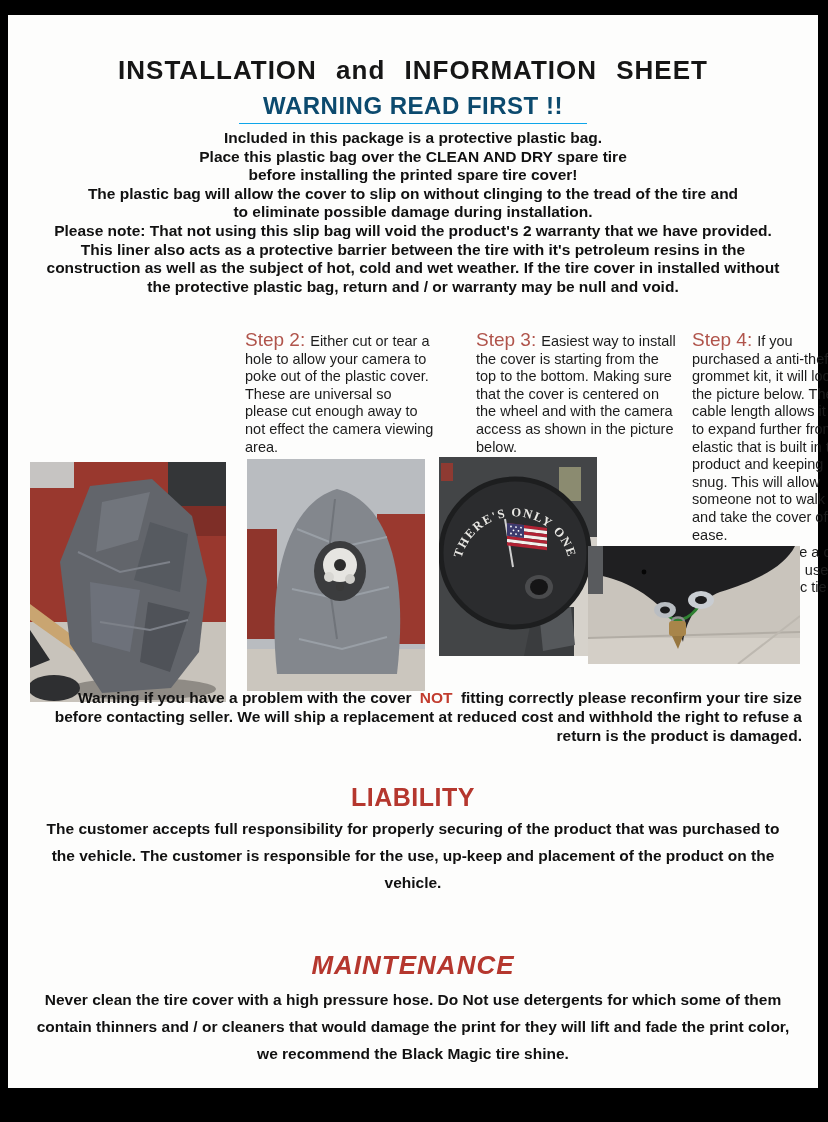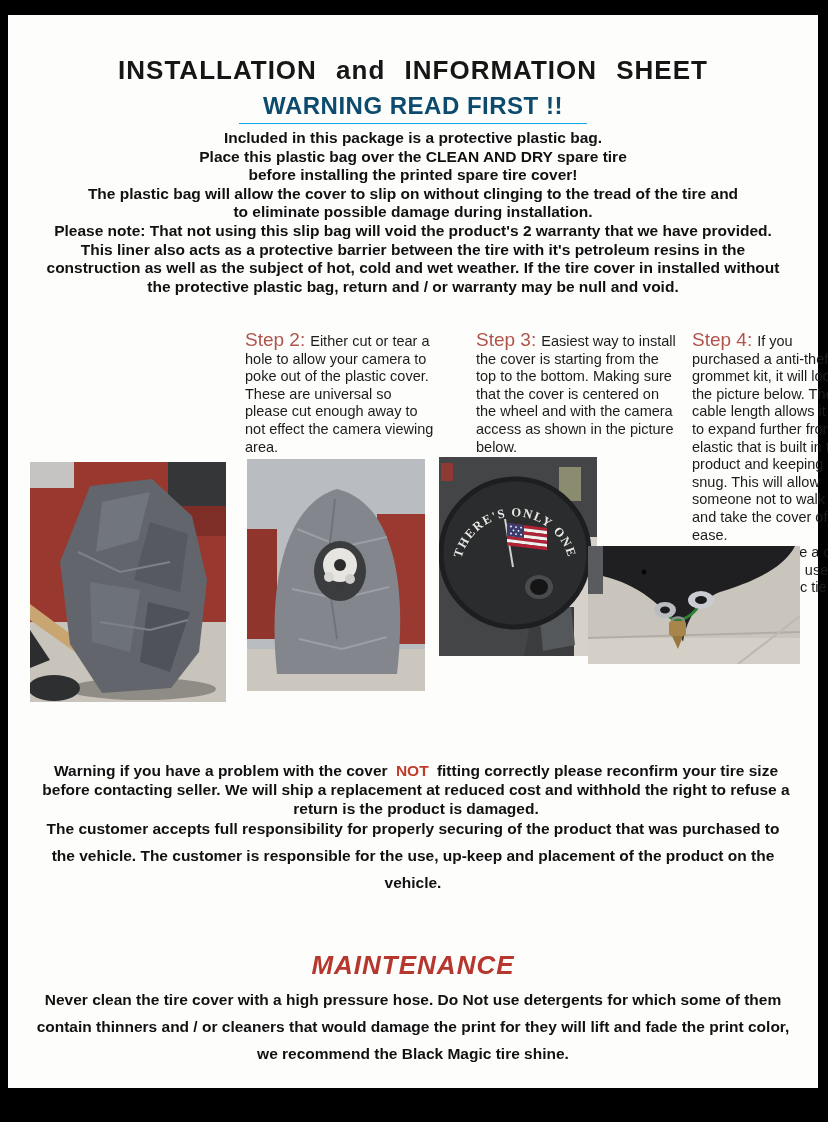--- a/index.html
+++ b/index.html
@@ -14,22 +14,22 @@
         border-bottom:1px solid #0ea5e9;padding:0 24px 3px;letter-spacing:0.5px;}
   .intro{top:114px;left:15px;width:780px;text-align:center;font-size:15.5px;font-weight:bold;
          line-height:18.6px;white-space:pre-line;color:#111;}
   .step{top:315px;font-size:14.5px;line-height:17.6px;text-align:left;white-space:pre-line;color:#1c1c1c;}
   .step-label{font-size:19px;color:#b0544b;margin-right:5px;line-height:19px;}
   .s1{left:22px;width:202px;}
   .s2{left:237px;width:192px;}
   .s3{left:437px;width:200px;margin-left:31px;}
   .s4{left:668px;width:172px;margin-left:16px;}
   .photo{display:block;}
-  .fitwarn{top:746px;left:22px;width:772px;font-size:15.5px;font-weight:bold;line-height:19px;
-           text-align:center;color:#111;}
+  .fitwarn{top:673px;left:22px;width:772px;font-size:15.5px;font-weight:bold;line-height:19px;
+           text-align:right;color:#111;}
   .fitwarn .not{color:#c23c2e;padding:0 4px;}
   .redhead{left:0;width:100%;text-align:center;font-weight:bold;color:#b5372e;}
   .h-liab{top:768px;font-size:25px;letter-spacing:0.5px;}
   .h-maint{top:935px;font-size:26px;letter-spacing:1px;font-style:italic;}
   .para{left:25px;width:760px;text-align:center;font-size:15.5px;font-weight:bold;line-height:27px;color:#111;}
   .p-liab1{top:800px;}
   .p-liab2{top:873px;}
   .p-maint{top:971px;}
 </style>
 </head>
@@ -150,19 +150,20 @@
       <ellipse cx="77" cy="64" rx="5" ry="3.5" fill="#1c1c1d"></ellipse>
       <g>
         <path d="M84,76 C 84,70 96,70 96,76" fill="none" stroke="#8d8d8d" stroke-width="2.5"></path>
         <rect x="81" y="75" width="17" height="15" rx="3" fill="#a8854a"></rect>
         <polygon points="84,90 95,90 90,103" fill="#97763f"></polygon>
       </g>
     </svg>
 
     <div class="abs fitwarn"><span>Warning if you have a problem with the cover </span><span class="not">NOT</span><span> fitting correctly please reconfirm your tire size before contacting seller. We will ship a replacement at reduced cost and withhold the right to refuse a return is the product is damaged.</span></div>
 
+    <div class="abs redhead h-liab">LIABILITY</div>
     <div class="abs para p-liab1">The customer accepts full responsibility for properly securing of the product that was purchased to the vehicle.  The customer is responsible for the use, up-keep and placement of the product on the vehicle.</div>
 
     <div class="abs redhead h-maint">MAINTENANCE</div>
     <div class="abs para p-maint">Never clean the tire cover with a high pressure hose.  Do Not  use detergents for which some of them contain thinners and / or cleaners that would damage the print for they will lift and fade the print color, we recommend the Black Magic tire shine.</div>
 
   </div>
 </div>
 
 </body></html>

